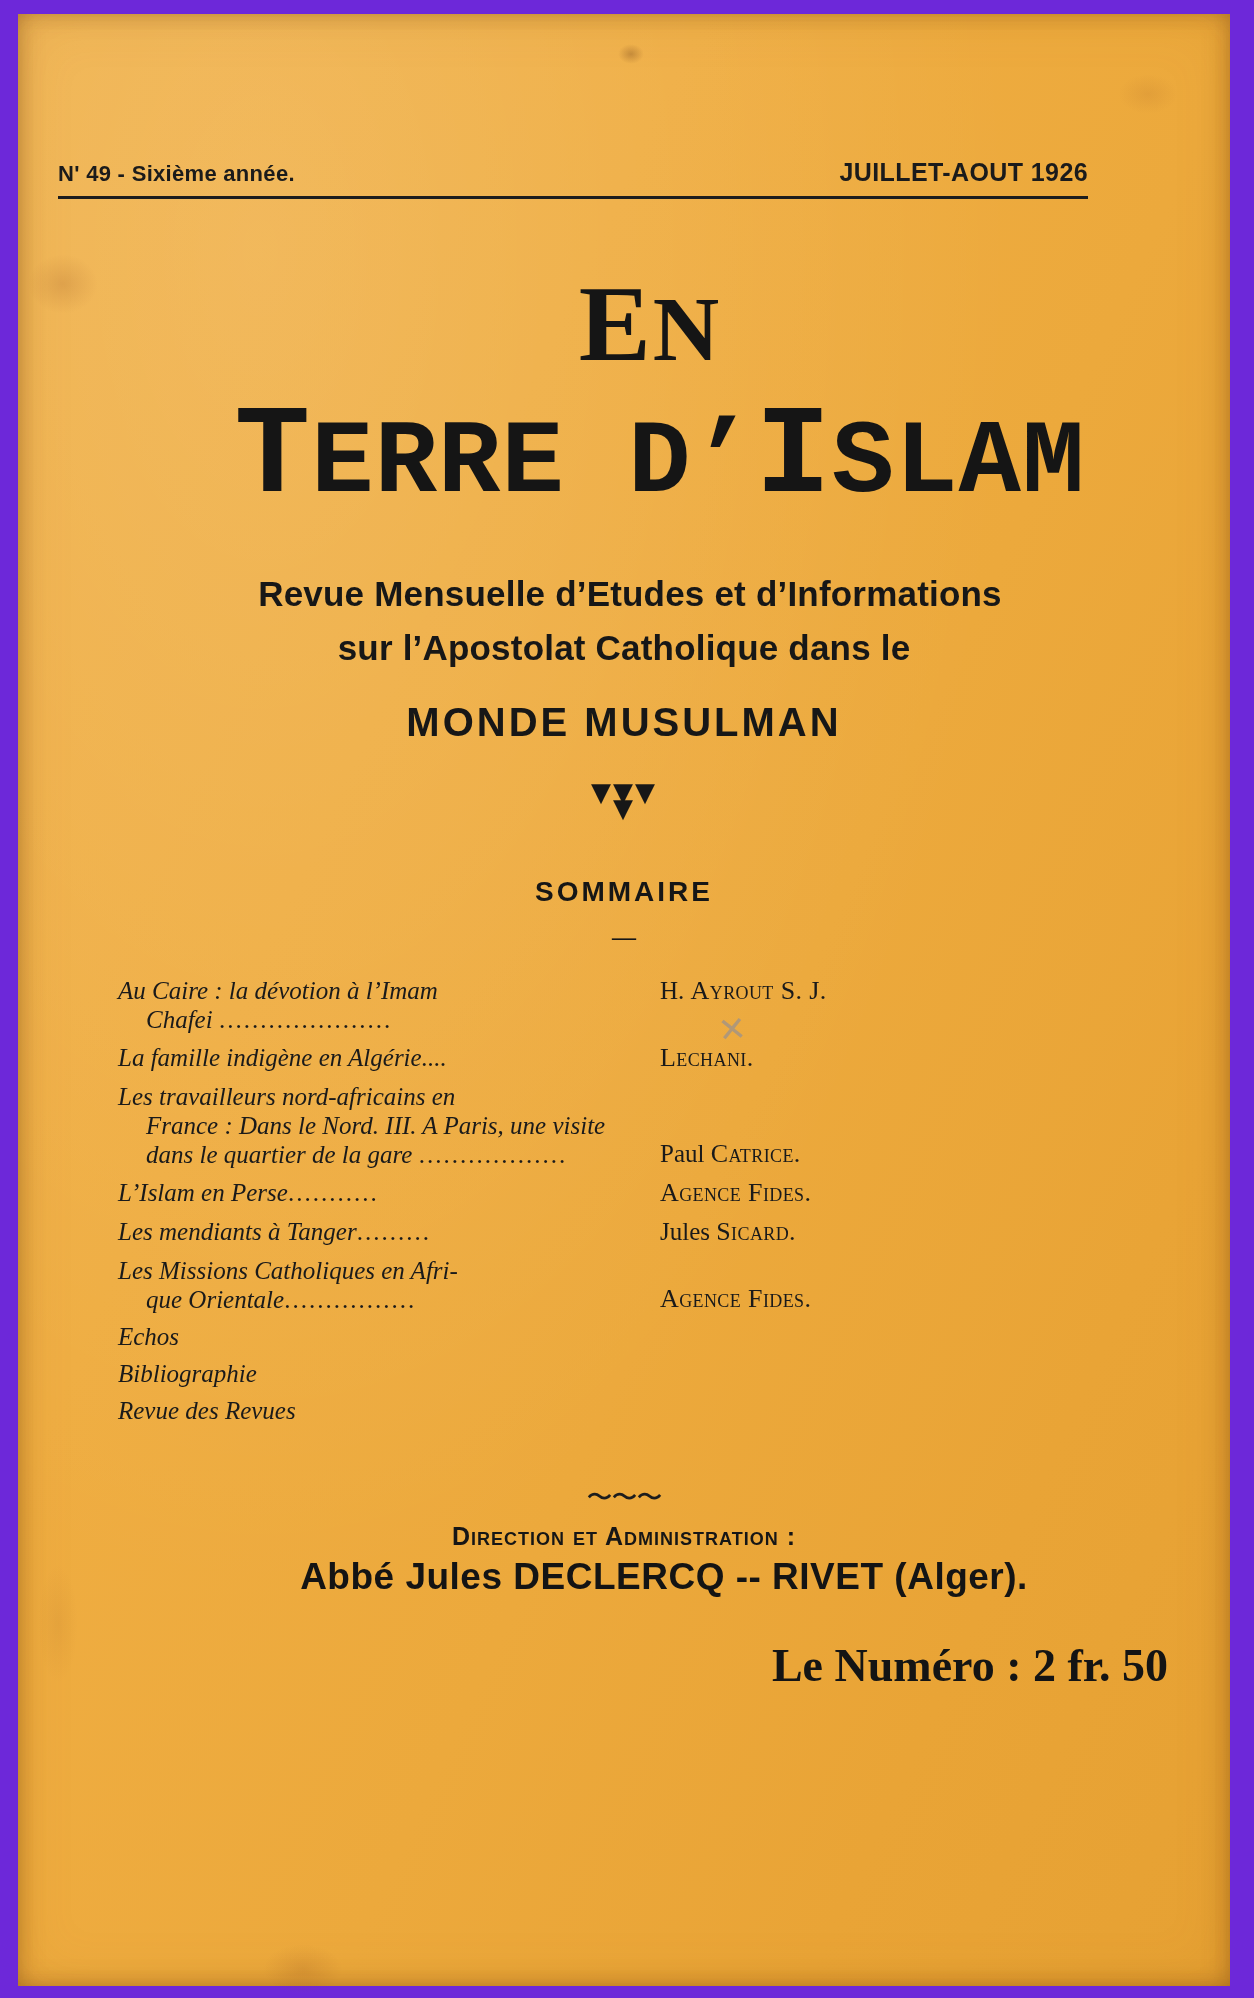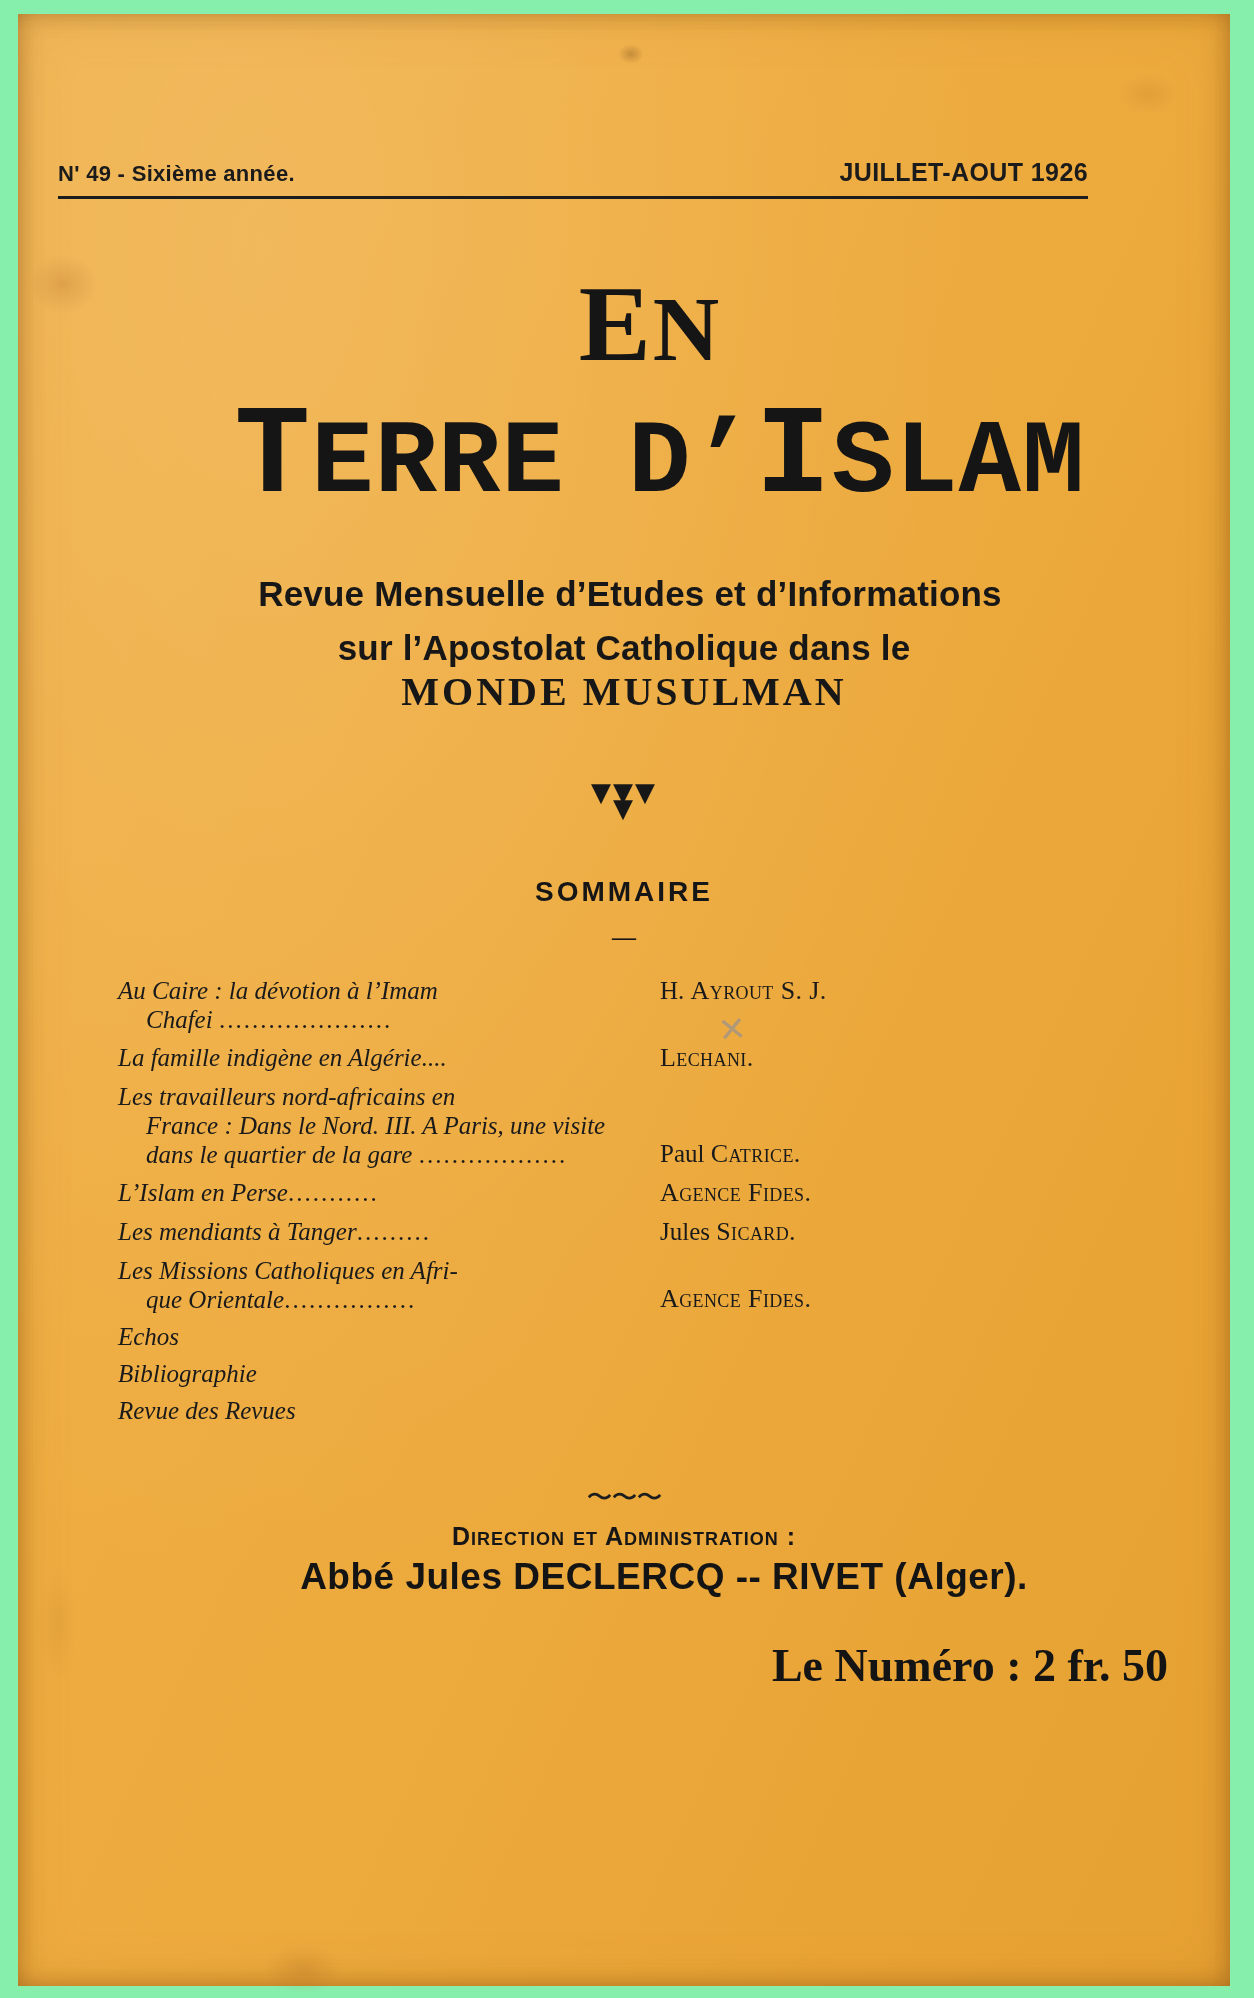--- a/index.html
+++ b/index.html
@@ -4,21 +4,21 @@
 <style>
   html, body {
     margin: 0;
     padding: 0;
     background: #ffffff;
   }
   #page {
     position: relative;
     width: 1254px;
     height: 1998px;
-    background: #86efac;
+    background: #6d28d9;
     overflow: hidden;
     font-family: "Liberation Serif", serif;
   }
   
   #cover {
     position: absolute;
     left: 18px;
     top: 14px;
     width: 1212px;
     height: 1972px;
@@ -115,21 +115,21 @@
     left: 0;
     top: 560px;
     width: 1212px;
     text-align: center;
     font-family: "Liberation Sans", sans-serif;
     font-weight: bold;
     color: #171717;
   }
   .sub1 { font-size: 35px; letter-spacing: 0.2px; padding-left: 12px; }
   .sub2 { font-size: 35px; letter-spacing: 0.2px; margin-top: 14px; }
-  .sub3 { font-size: 40px; letter-spacing: 3px; margin-top: 0; font-family: Liberation Serif, serif; }
+  .sub3 { font-size: 40px; letter-spacing: 3px; margin-top: 32px; }
 
   .ornament {
     position: absolute;
     left: 0;
     top: 770px;
     width: 1212px;
     text-align: center;
     color: #171717;
     font-size: 26px;
     line-height: 0.62;

